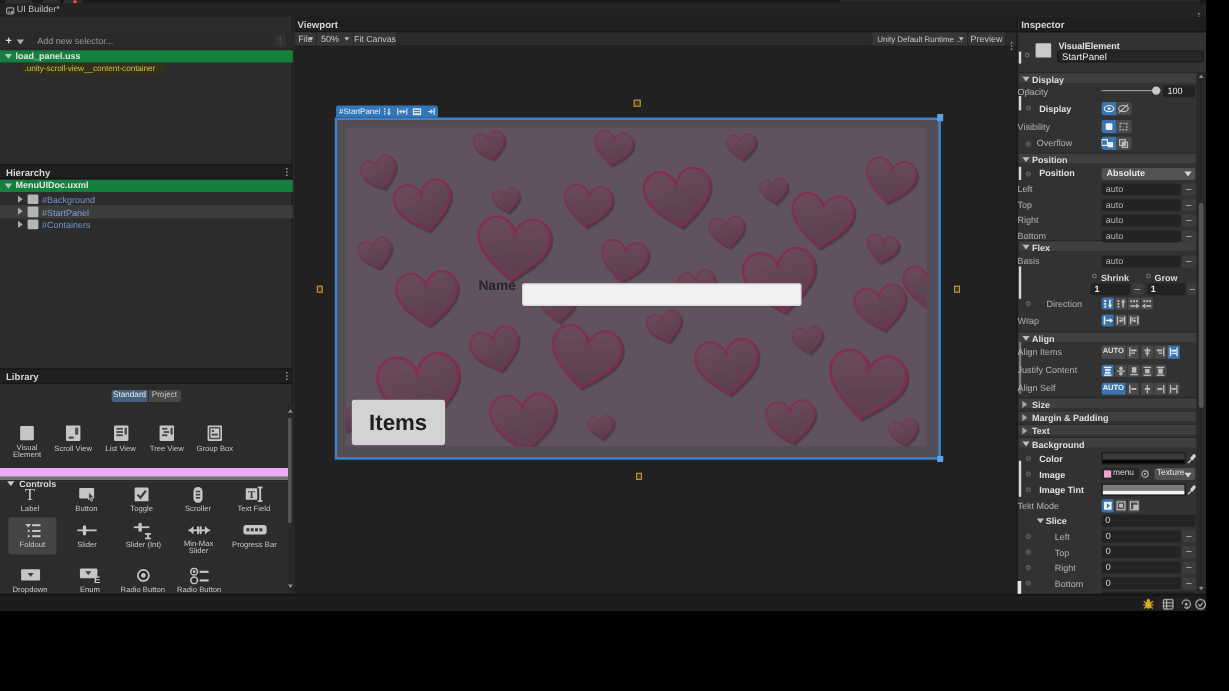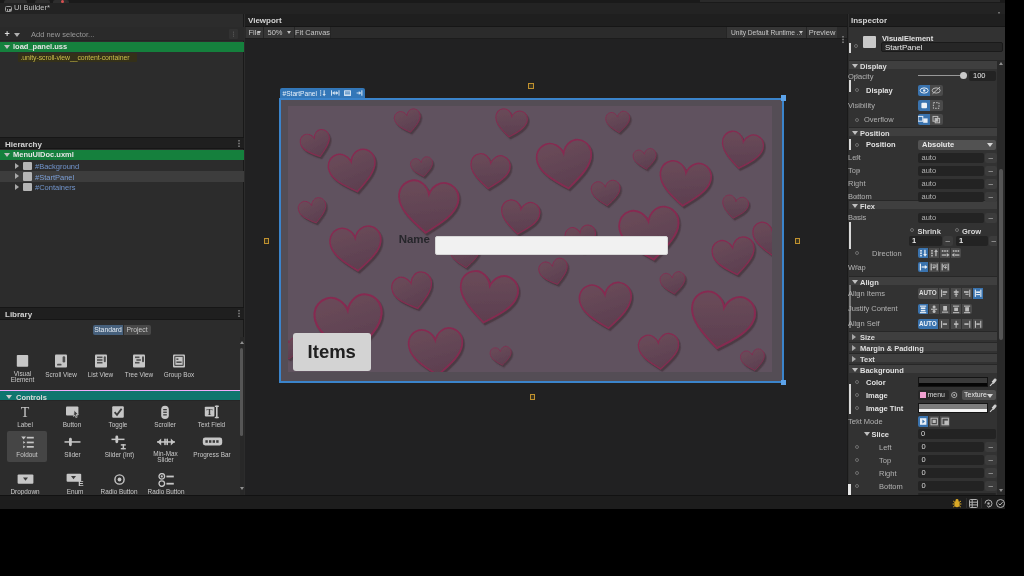--- a/index.html
+++ b/index.html
@@ -130,21 +130,21 @@
     <div class="tile" style="left:157px;top:340.5px;width:44px;">
       <svg width="14" height="14" viewBox="0 0 14 14" style="display:block;margin:0 auto;">
           <rect x="1" y="0.5" width="12" height="13" rx="1" fill="#c6c6c6"></rect>
           <rect x="2.8" y="2.4" width="8.4" height="9" rx="0.5" fill="none" stroke="#4e4e4e" stroke-width="1.2"></rect>
           <rect x="4.4" y="4.4" width="2" height="1.6" fill="#4e4e4e"></rect>
           <rect x="4.4" y="7.4" width="5.2" height="1.6" fill="#4e4e4e"></rect>
         </svg>
       <div style="margin-top:2.5px;">Group Box</div>
     </div>
 
-    <div class="abs" style="left:0;top:376.5px;width:239.5px;height:11px;background:#0f766e;border-top:1px solid #f0abfc;border-bottom:1px solid #262626;">
+    <div class="abs" style="left:0;top:376.5px;width:239.5px;height:11px;background:#737373;border-top:7px solid #f0abfc;border-bottom:1px solid #262626;">
       <div class="tri-d" style="position:absolute;left:6px;top:3.5px;border-top-color:#cccccc;"></div>
       <span style="position:absolute;left:16px;top:1.5px;color:#dadada;font-size:7.5px;font-weight:bold;">Controls</span>
     </div>
 
     <div class="tile" style="left:7px;top:391.5px;width:36px;">
       <svg width="14" height="14" viewBox="0 0 14 14" style="display:block;margin:0 auto;">
           <text x="7" y="12" text-anchor="middle" font-family="Liberation Serif,serif" font-size="14" fill="#c8c8c8">T</text>
         </svg>
       <div style="margin-top:2px;">Label</div>
     </div>

